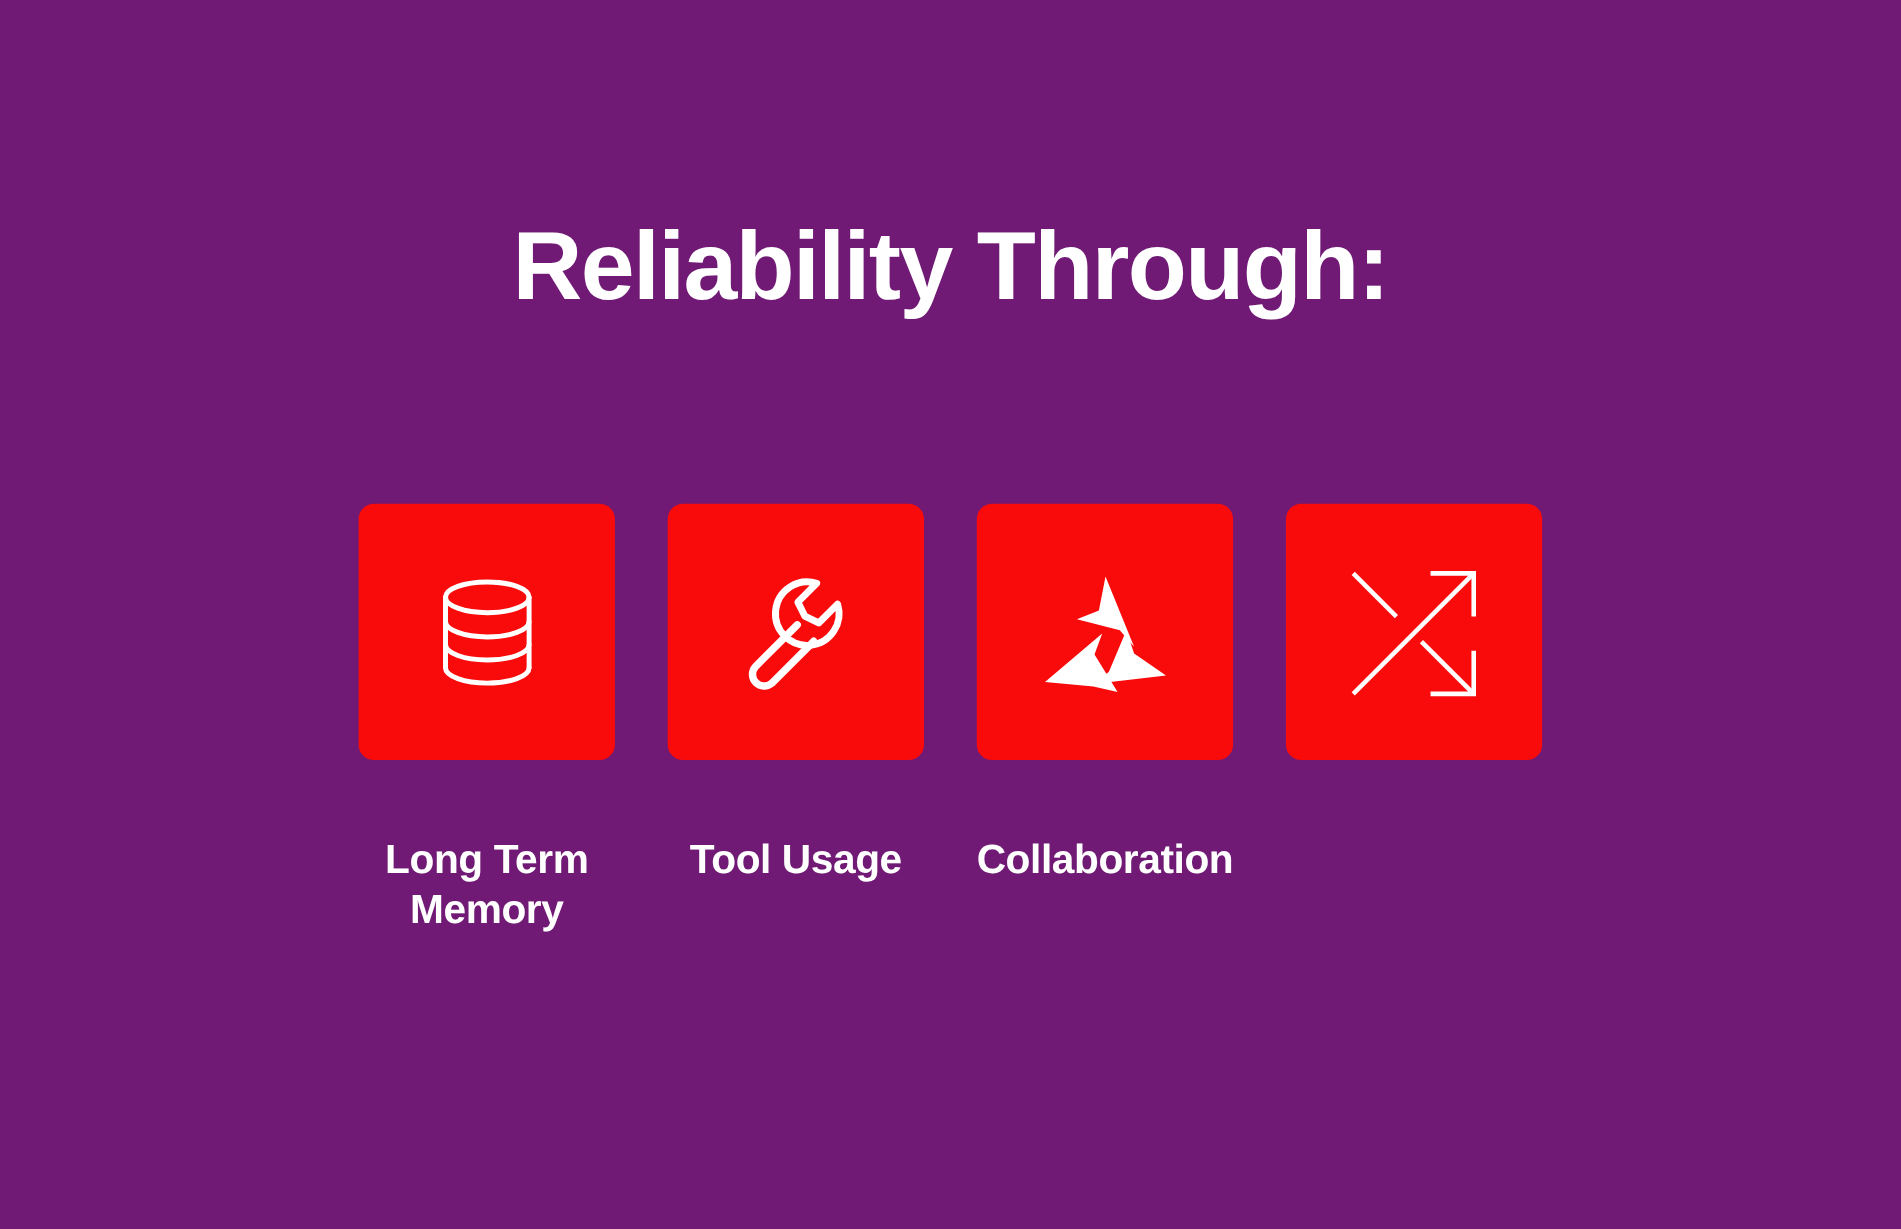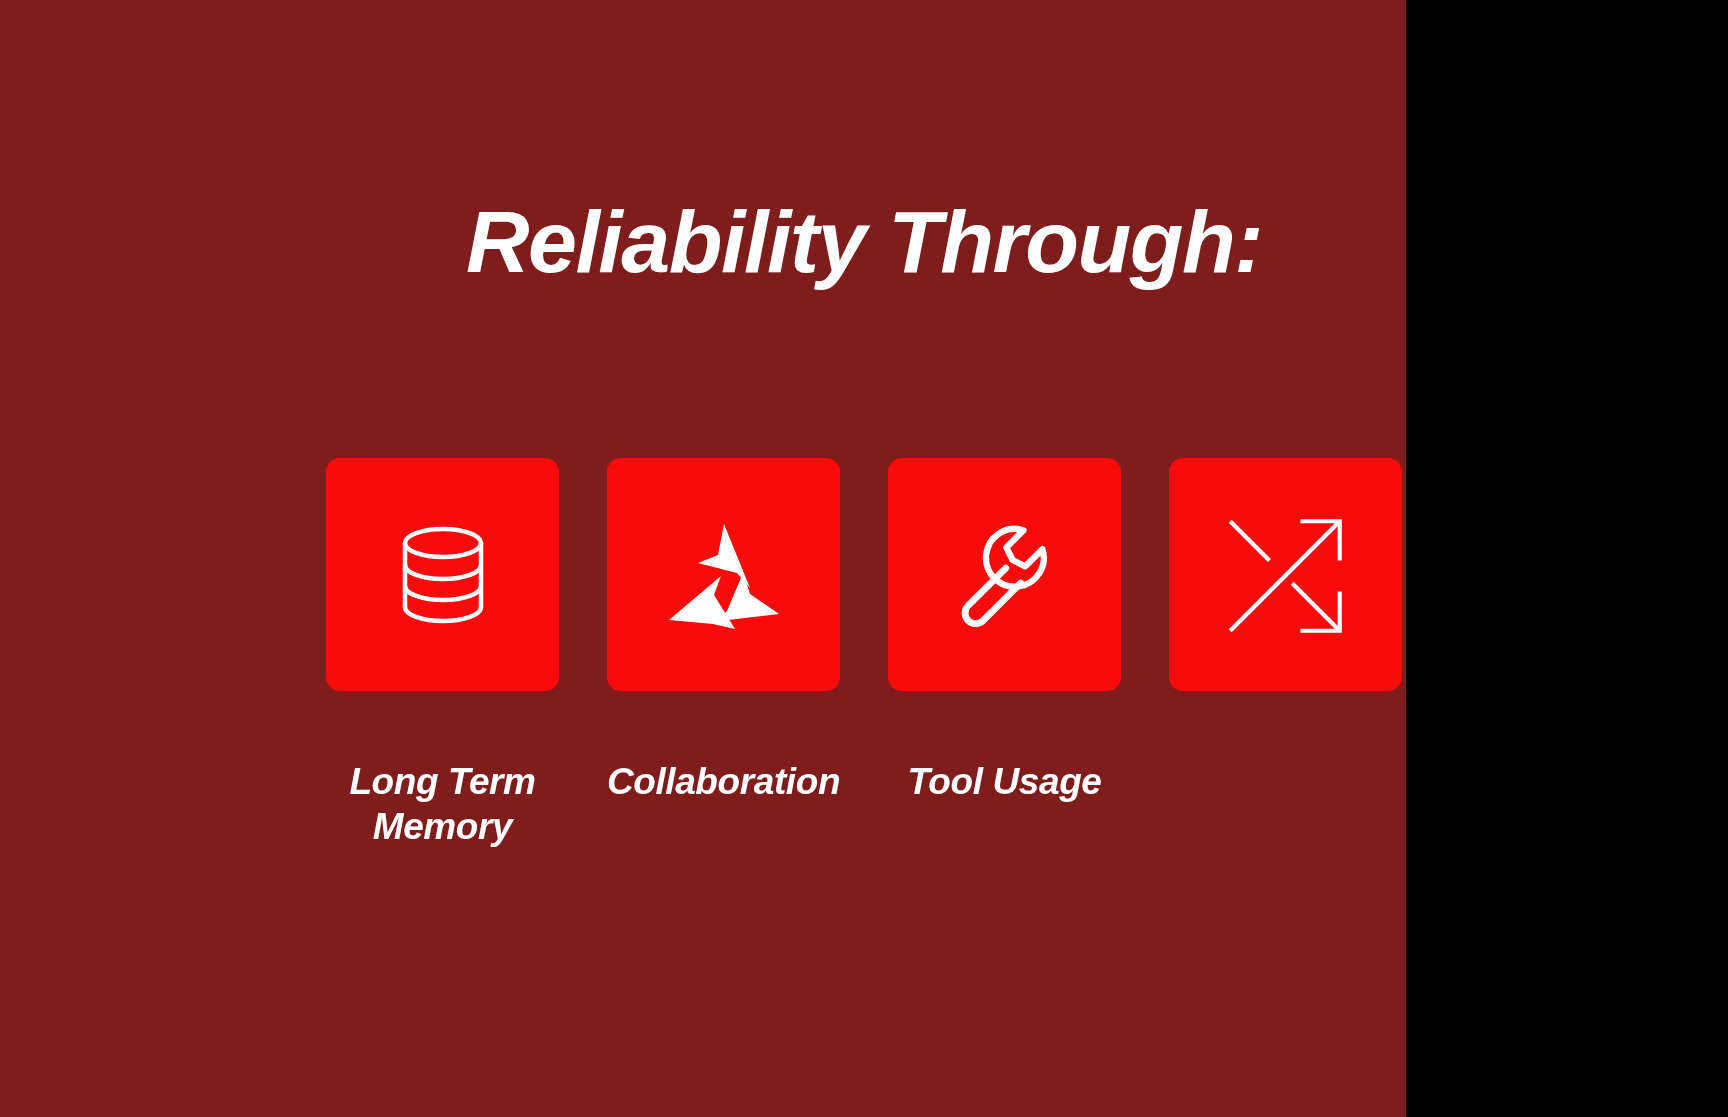--- a/index.html
+++ b/index.html
@@ -8,24 +8,23 @@
   }
   body {
     width: 1728px;
     height: 1117px;
     background: #000000;
     font-family: "Liberation Sans", sans-serif;
     overflow: hidden;
   }
   .slide {
     position: relative;
-    width: 1406px;
+    width: 1728px;
     height: 1117px;
-    background: #7f1d1d;
-    font-style: italic;
+    background: #701a75;
   }
   .slide-title {
     position: absolute;
     top: 196px;
     left: 0;
     width: 1728px;
     text-align: center;
     color: #FFFFFF;
     font-size: 88px;
     font-weight: bold;
@@ -94,44 +93,44 @@
           </svg>
         </span>
       </div>
       <div class="card-label">Long Term
 Memory</div>
     </div>
 
     <div class="card">
       <div class="tile">
         <span>
+          <svg width="126" height="126" viewBox="0 0 120 120" fill="none" stroke="#FFFFFF" stroke-width="7" stroke-linecap="round" stroke-linejoin="round">
+            <path d="M96.5 16.5 L77.5 35.5 L84.5 49.5 L98.5 56.5 L117.5 37.5
+                     A 32 32 0 1 1 96.5 16.5 Z" transform="translate(-14,-2) scale(0.86) translate(10,6)"></path>
+            <path d="M62 56 L22.5 95.5 a11 11 0 0 0 15.5 15.5 L77.5 71.5" transform="scale(0.92) translate(4,2)"></path>
+          </svg>
+        </span>
+      </div>
+      <div class="card-label">Tool Usage</div>
+    </div>
+
+    <div class="card">
+      <div class="tile">
+        <span>
           <svg width="126" height="118" viewBox="0 0 126 118" fill="#FFFFFF" stroke="none">
 
             <polygon points="63,8 89,72 76,57 37,47 57,39"></polygon>
 
             <polygon points="118,98 50,106 66,95 82,57 89,78"></polygon>
 
             <polygon points="8,104 60,60 53,79 74,113 52,108"></polygon>
           </svg>
         </span>
       </div>
       <div class="card-label">Collaboration</div>
-    </div>
-
-    <div class="card">
-      <div class="tile">
-        <span>
-          <svg width="126" height="126" viewBox="0 0 120 120" fill="none" stroke="#FFFFFF" stroke-width="7" stroke-linecap="round" stroke-linejoin="round">
-            <path d="M96.5 16.5 L77.5 35.5 L84.5 49.5 L98.5 56.5 L117.5 37.5
-                     A 32 32 0 1 1 96.5 16.5 Z" transform="translate(-14,-2) scale(0.86) translate(10,6)"></path>
-            <path d="M62 56 L22.5 95.5 a11 11 0 0 0 15.5 15.5 L77.5 71.5" transform="scale(0.92) translate(4,2)"></path>
-          </svg>
-        </span>
-      </div>
-      <div class="card-label">Tool Usage</div>
     </div>
 
     <div class="card">
       <div class="tile">
         <span>
           <svg width="124" height="124" viewBox="0 0 120 120" fill="none" stroke="#FFFFFF" stroke-width="4" stroke-linecap="butt" stroke-linejoin="miter">
 
             <path d="M6 114 L112 8"></path>
 
             <path d="M74 8 L112 8 L112 46"></path>

